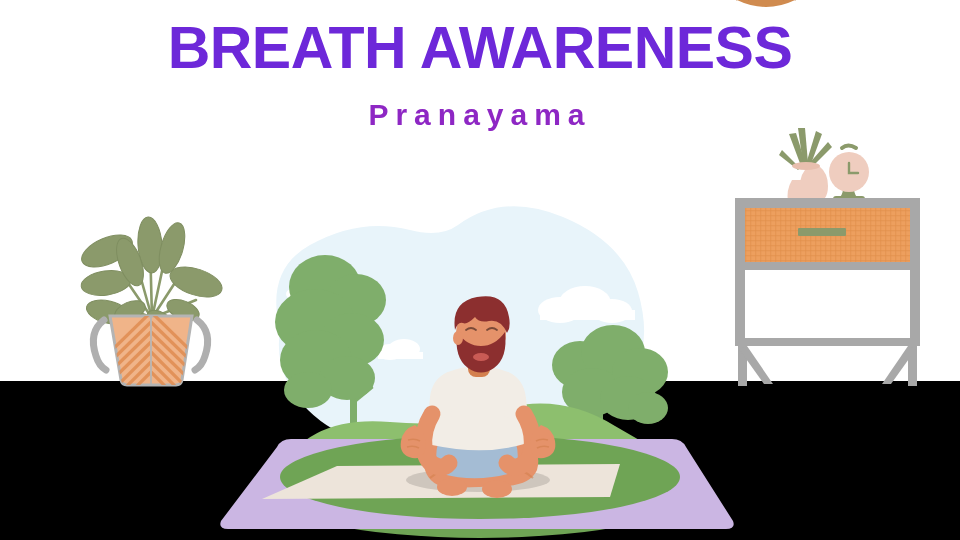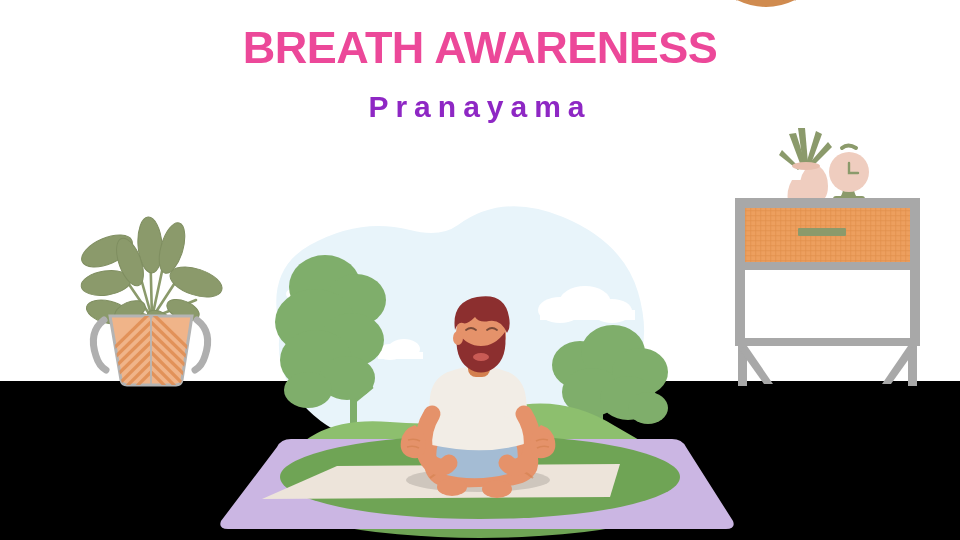--- a/index.html
+++ b/index.html
@@ -29,29 +29,29 @@
   
   .title-block {
     position: absolute;
     left: 0;
     top: 22px;
     width: 960px;
     text-align: center;
     z-index: 40;
   }
   .title-line {
-    font-size: 45px;
+    font-size: 59px;
     font-weight: bold;
     letter-spacing: -0.5px;
     line-height: 52px;
-    color: #ec4899;
+    color: #6d28d9;
     white-space: nowrap;
   }
   .subtitle {
-    margin-top: 16px;
+    margin-top: 24px;
     font-size: 30px;
     font-weight: bold;
     letter-spacing: 7px;
     color: #8E27C4;
   }
 
   
   .scene-svg {
     position: absolute;
     left: 0;

